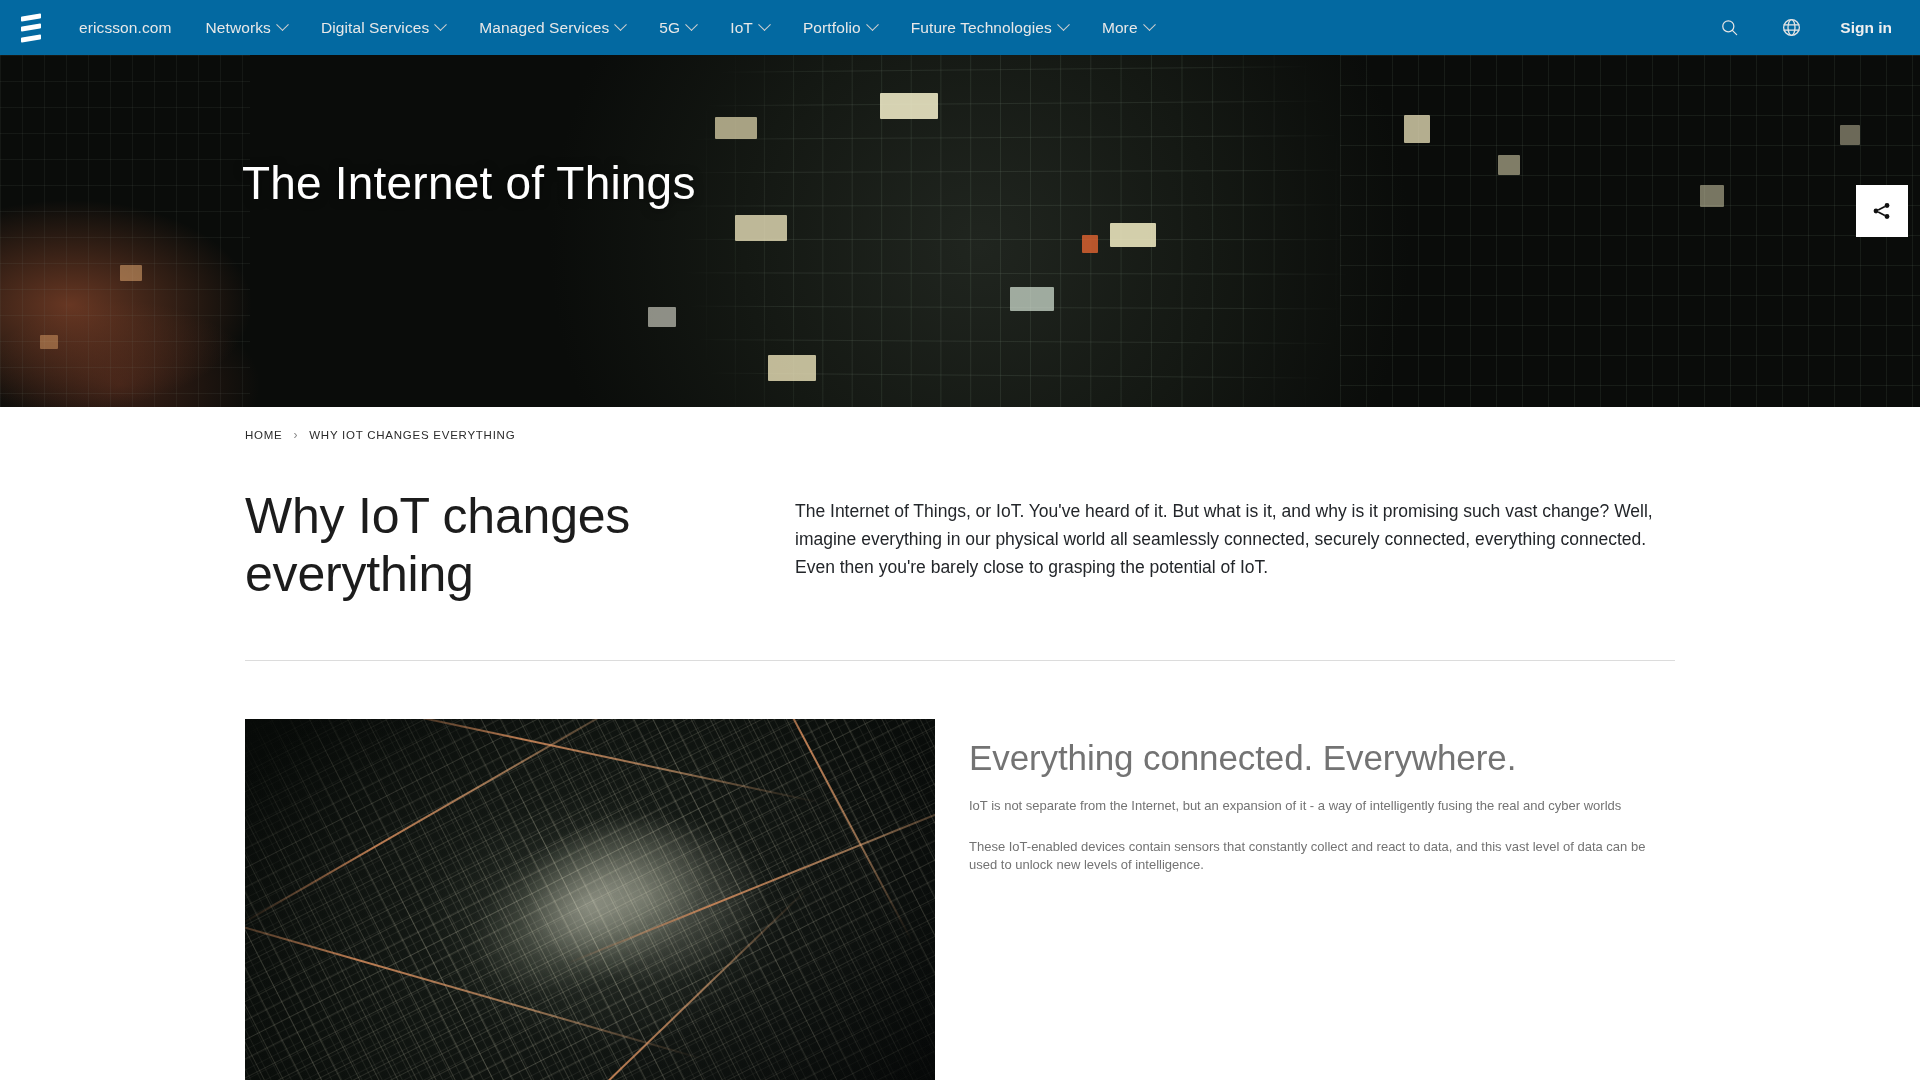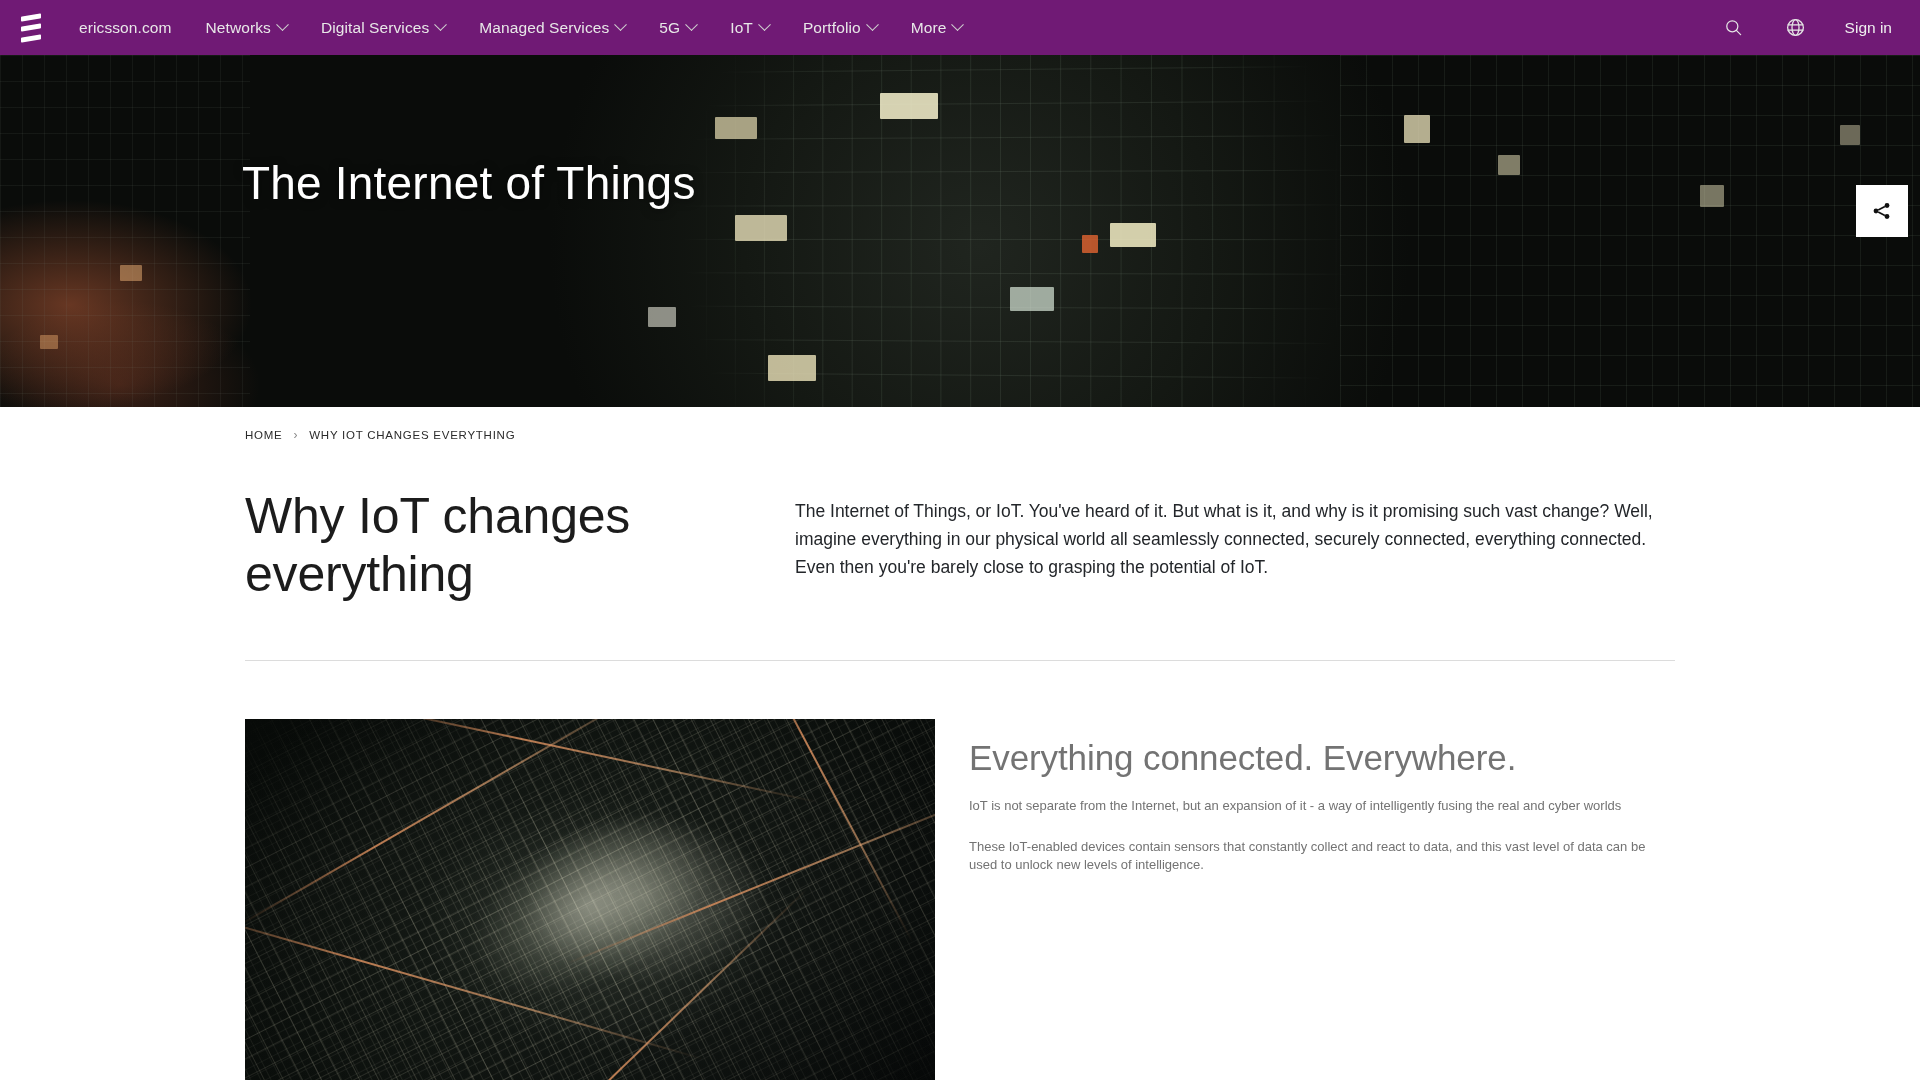--- a/index.html
+++ b/index.html
@@ -11,21 +11,21 @@
     overflow: hidden;
     background: #ffffff;
     font-family: "Liberation Sans", sans-serif;
   }
 
   
   .topnav {
     position: relative;
     width: 1920px;
     height: 55px;
-    background: #701a75;
+    background: #0369a1;
     display: flex;
     align-items: center;
     padding: 0 22px 0 10px;
     z-index: 40;
   }
 
   .logo-btn {
     width: 42px;
     height: 40px;
     display: flex;
@@ -79,20 +79,21 @@
     border-bottom: 1.4px solid #cfcfcf;
     transform: rotate(45deg) translate(-2px, -2px);
   }
 
   .nav-right {
     margin-left: auto;
     display: flex;
     align-items: center;
     gap: 36px;
     padding-right: 6px;
+    font-weight: bold;
   }
   .icon-btn {
     width: 26px;
     height: 26px;
     display: flex;
     align-items: center;
     justify-content: center;
     cursor: pointer;
   }
   .signin {
@@ -348,20 +349,24 @@
     <a class="nav-item" href="#">
       <span>5G</span>
       <i class="chev"></i>
     </a>
     <a class="nav-item" href="#">
       <span>IoT</span>
       <i class="chev"></i>
     </a>
     <a class="nav-item" href="#">
       <span>Portfolio</span>
+      <i class="chev"></i>
+    </a>
+    <a class="nav-item" href="#">
+      <span>Future Technologies</span>
       <i class="chev"></i>
     </a>
     <a class="nav-item" href="#">
       <span>More</span>
       <i class="chev"></i>
     </a>
   </nav>
 
   <div class="nav-right">
     <div class="icon-btn">

